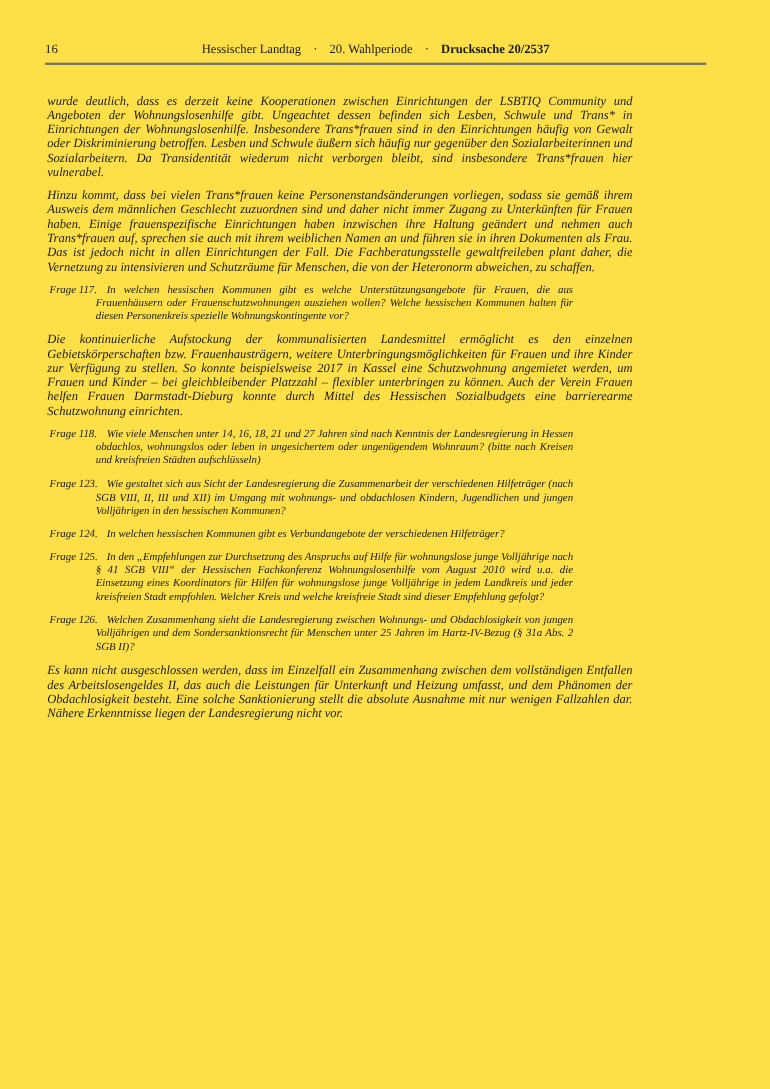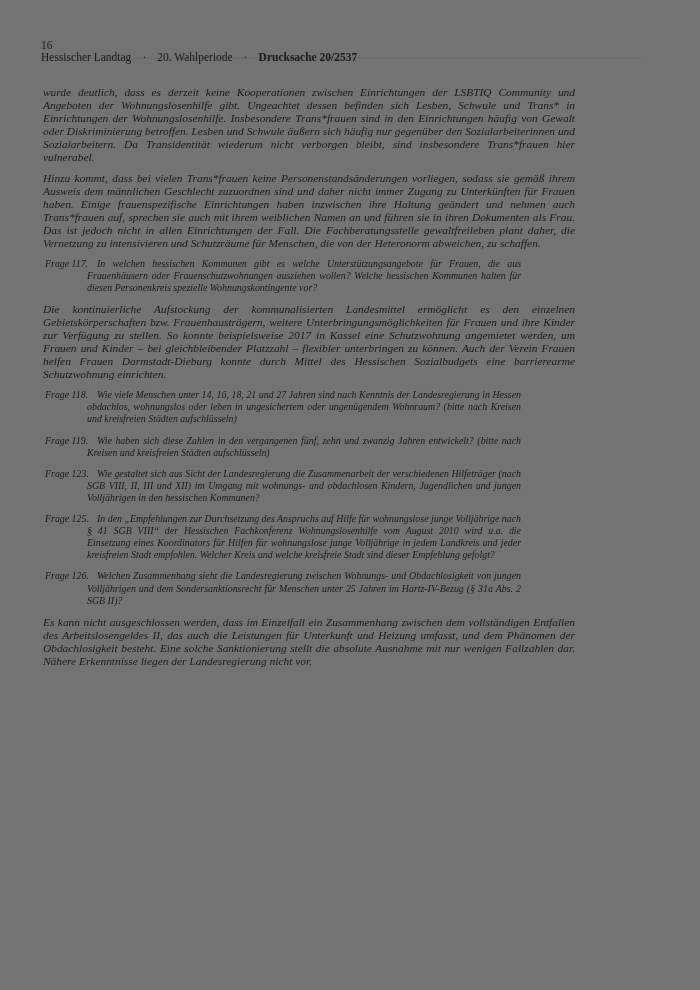--- a/index.html
+++ b/index.html
@@ -4,21 +4,21 @@
 <style>
   html, body {
     margin: 0;
     padding: 0;
     background: #ffffff;
   }
   .page {
     position: relative;
     width: 700px;
     height: 990px;
-    background: #737373;
+    background: #fde047;
     color: #1a1a1a;
     font-family: "Liberation Serif", "DejaVu Serif", serif;
     overflow: hidden;
     box-sizing: border-box;
   }
   
   .page-header {
     position: relative;
     margin: 39px 58px 0 41px;
     height: 15px;
@@ -27,21 +27,22 @@
   }
   .page-number {
     position: absolute;
     left: 0;
     top: 0;
   }
   .header-center {
     position: absolute;
     left: 0;
     right: 0;
-    top: 12px;
+    top: 0;
+    text-align: center;
     white-space: nowrap;
   }
   .header-center .sep {
     display: inline-block;
     margin: 0 11px;
   }
   .header-center .doc-ref { font-weight: bold; }
   .header-rule {
     margin: 3px 58px 0 41px;
     height: 2px;
@@ -109,26 +110,26 @@
       <div class="question">
         <span class="q-label">Frage 117.</span>
         <span class="q-text">In welchen hessischen Kommunen gibt es welche Unterstützungsangebote für Frauen, die aus Frauenhäusern oder Frauenschutzwohnungen ausziehen wollen? Welche hessischen Kommunen halten für diesen Personenkreis spezielle Wohnungskontingente vor?</span>
       </div>
       <p class="para">Die kontinuierliche Aufstockung der kommunalisierten Landesmittel ermöglicht es den einzelnen Gebietskörperschaften bzw. Frauenhausträgern, weitere Unterbringungsmöglichkeiten für Frauen und ihre Kinder zur Verfügung zu stellen. So konnte beispielsweise 2017 in Kassel eine Schutzwohnung angemietet werden, um Frauen und Kinder – bei gleichbleibender Platzzahl – flexibler unterbringen zu können. Auch der Verein Frauen helfen Frauen Darmstadt-Dieburg konnte durch Mittel des Hessischen Sozialbudgets eine barrierearme Schutzwohnung einrichten.</p>
       <div class="question">
         <span class="q-label">Frage 118.</span>
         <span class="q-text">Wie viele Menschen unter 14, 16, 18, 21 und 27 Jahren sind nach Kenntnis der Landesregierung in Hessen obdachlos, wohnungslos oder leben in ungesichertem oder ungenügendem Wohnraum? (bitte nach Kreisen und kreisfreien Städten aufschlüsseln)</span>
       </div>
       <div class="question">
-        <span class="q-label">Frage 119.</span>
-        <span class="q-text">Wie haben sich diese Zahlen in den vergangenen fünf, zehn und zwanzig Jahren entwickelt? (bitte nach Kreisen und kreisfreien Städten aufschlüsseln)</span>
+        <span class="q-label">Frage 123.</span>
+        <span class="q-text">Wie gestaltet sich aus Sicht der Landesregierung die Zusammenarbeit der verschiedenen Hilfeträger (nach SGB VIII, II, III und XII) im Umgang mit wohnungs- und obdachlosen Kindern, Jugendlichen und jungen Volljährigen in den hessischen Kommunen?</span>
       </div>
       <div class="question">
-        <span class="q-label">Frage 123.</span>
-        <span class="q-text">Wie gestaltet sich aus Sicht der Landesregierung die Zusammenarbeit der verschiedenen Hilfeträger (nach SGB VIII, II, III und XII) im Umgang mit wohnungs- und obdachlosen Kindern, Jugendlichen und jungen Volljährigen in den hessischen Kommunen?</span>
+        <span class="q-label">Frage 124.</span>
+        <span class="q-text">In welchen hessischen Kommunen gibt es Verbundangebote der verschiedenen Hilfeträger?</span>
       </div>
       <div class="question">
         <span class="q-label">Frage 125.</span>
         <span class="q-text">In den „Empfehlungen zur Durchsetzung des Anspruchs auf Hilfe für wohnungslose junge Volljährige nach § 41 SGB VIII“ der Hessischen Fachkonferenz Wohnungslosenhilfe vom August 2010 wird u.a. die Einsetzung eines Koordinators für Hilfen für wohnungslose junge Volljährige in jedem Landkreis und jeder kreisfreien Stadt empfohlen. Welcher Kreis und welche kreisfreie Stadt sind dieser Empfehlung gefolgt?</span>
       </div>
       <div class="question">
         <span class="q-label">Frage 126.</span>
         <span class="q-text">Welchen Zusammenhang sieht die Landesregierung zwischen Wohnungs- und Obdachlosigkeit von jungen Volljährigen und dem Sondersanktionsrecht für Menschen unter 25 Jahren im Hartz-IV-Bezug (§ 31a Abs. 2 SGB II)?</span>
       </div>
       <p class="para">Es kann nicht ausgeschlossen werden, dass im Einzelfall ein Zusammenhang zwischen dem vollständigen Entfallen des Arbeitslosengeldes II, das auch die Leistungen für Unterkunft und Heizung umfasst, und dem Phänomen der Obdachlosigkeit besteht. Eine solche Sanktionierung stellt die absolute Ausnahme mit nur wenigen Fallzahlen dar. Nähere Erkenntnisse liegen der Landesregierung nicht vor.</p>

